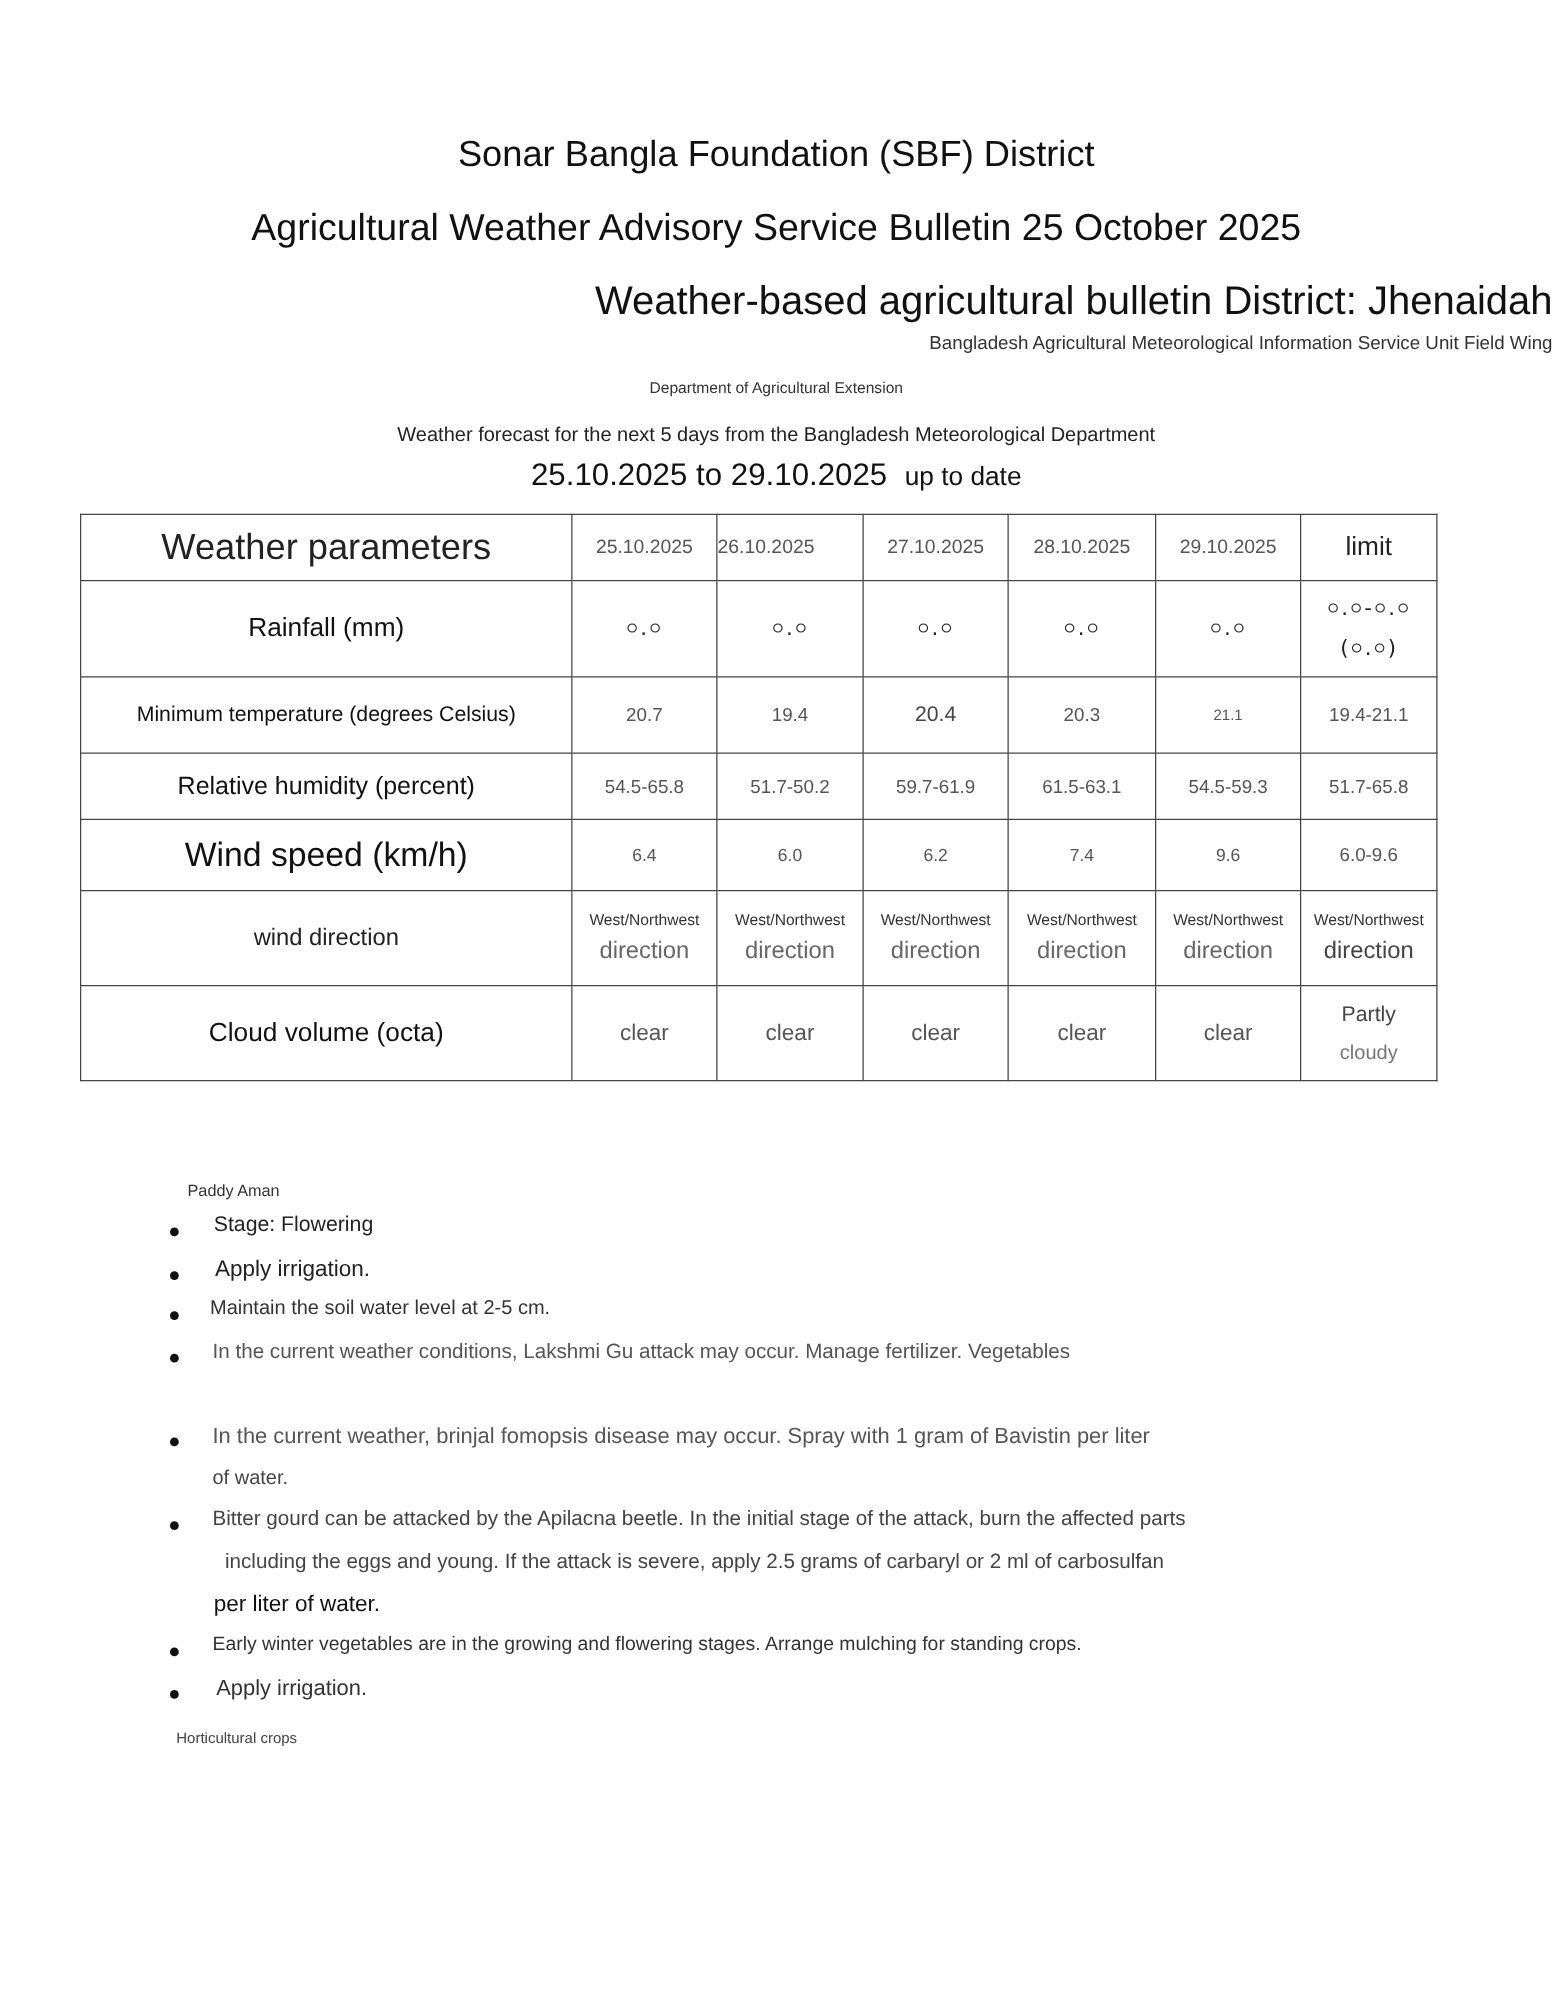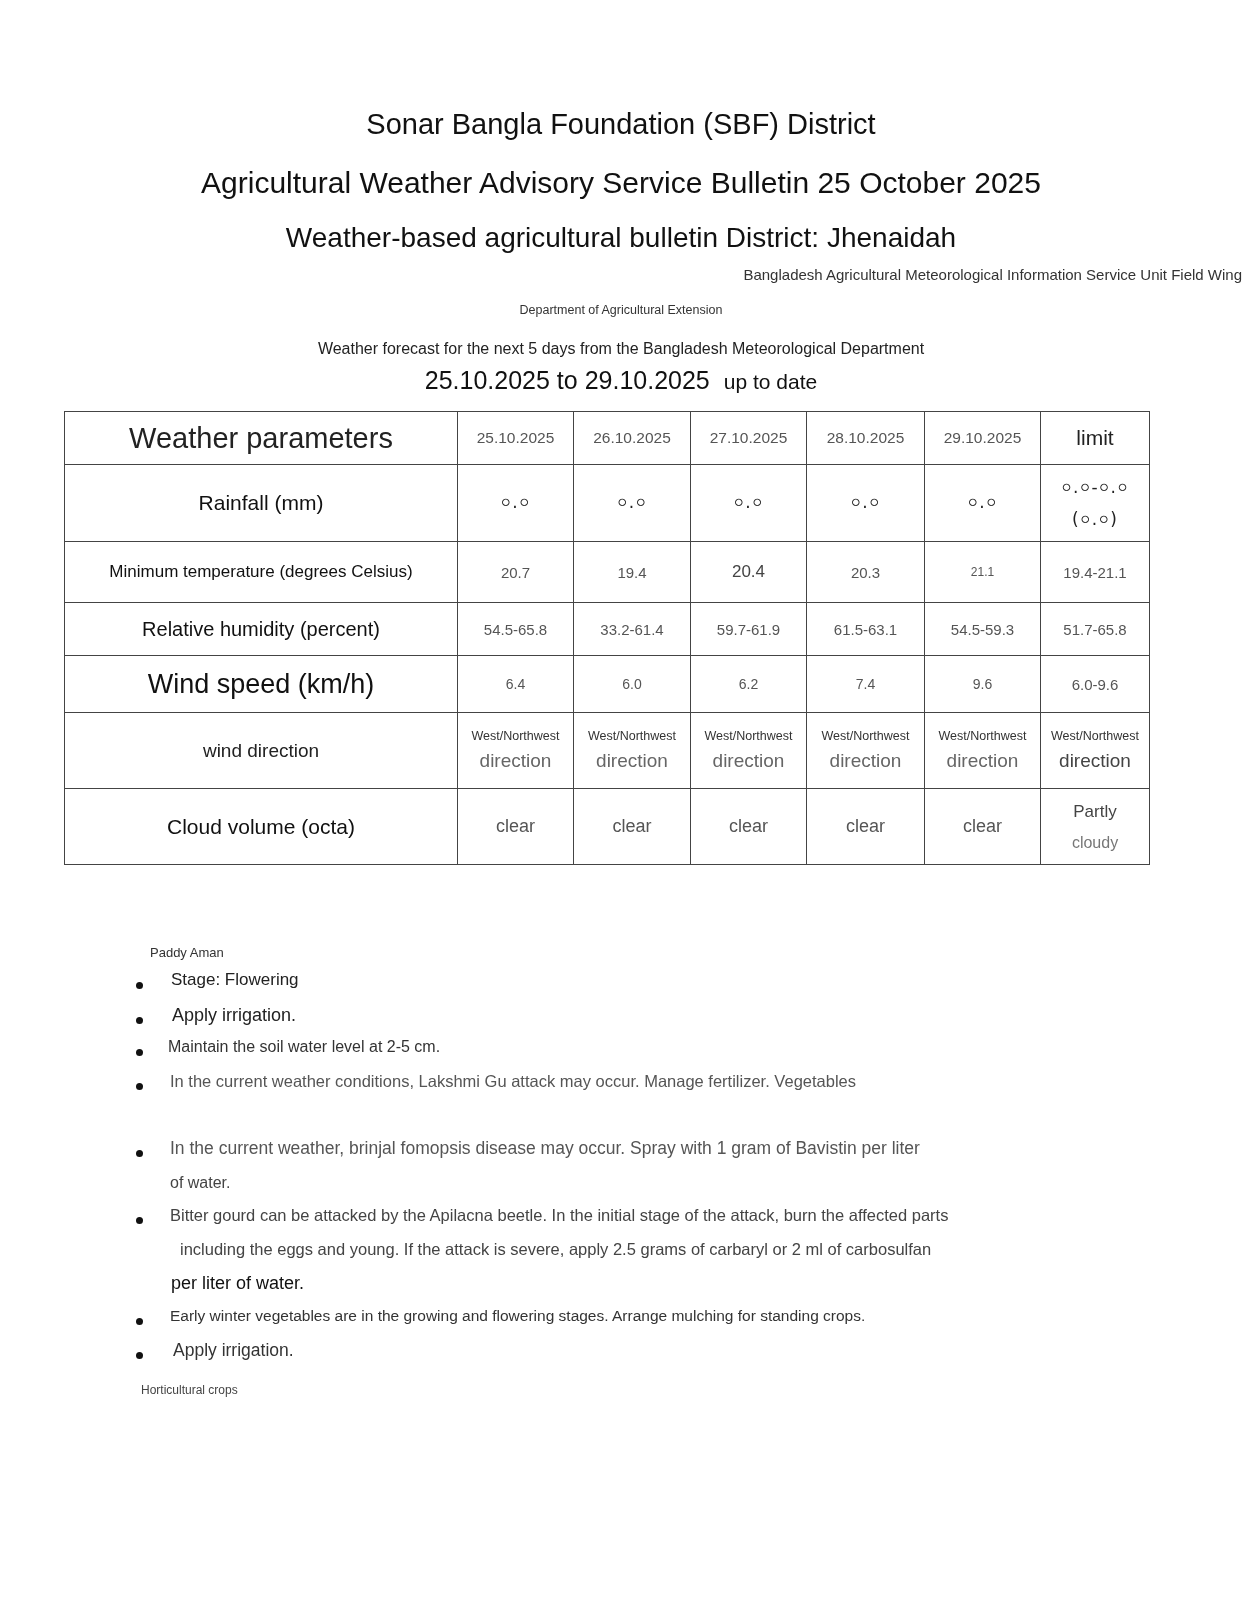--- a/index.html
+++ b/index.html
@@ -1,21 +1,21 @@
 <!DOCTYPE html>
 <html><head>
 <meta charset="utf-8">
 <style>
   html, body { margin:0; padding:0; background:#ffffff; }
   body { width:1242px; height:1608px; position:relative; overflow:hidden; color:#1a1a1a;
          font-family:"Liberation Sans", sans-serif; }
   .c { position:absolute; left:0; width:1242px; text-align:center; white-space:nowrap; }
   #t1 { top:108px; font-size:29px; color:#111; }
   #t2 { top:166px; font-size:30px; color:#111; }
-  #t3 { top:222px; font-size:28px; color:#111; }
+  #t3 { top:222px; font-size:32px; color:#111;text-align:right; }
   #t4 { top:266px; font-size:15px; color:#333;text-align:right; }
   #t5 { top:303px; font-size:12.5px; color:#333; }
   #t6 { top:340px; font-size:16px; color:#222; }
   #t7 { top:366px; font-size:25px; color:#111; }
   #t7 .sub { font-size:21px; margin-left:14px; }
 
   table.wx { position:absolute; left:64px; top:411px; border-collapse:collapse; table-layout:fixed; }
   table.wx td { border:1.5px solid #444; text-align:center; vertical-align:middle; padding:0; color:#555; }
   table.wx td.p { color:#111; }
   .h-param { font-size:29px; color:#222 !important;margin-left:12px; }
@@ -60,21 +60,21 @@
       <col style="width:117px">
       <col style="width:116px">
       <col style="width:118px">
       <col style="width:116px">
       <col style="width:109px">
   </colgroup>
   <tbody>
       <tr style="height:53px">
     <td class="h-param">Weather parameters</td>
     <td class="h-date">25.10.2025</td>
-    <td class="h-date" style="text-align:center">26.10.2025</td>
+    <td class="h-date" style="text-align:left">26.10.2025</td>
     <td class="h-date">27.10.2025</td>
     <td class="h-date">28.10.2025</td>
     <td class="h-date">29.10.2025</td>
     <td class="h-limit">limit</td>
   </tr>
   <tr style="height:77px">
     <td class="p" style="font-size:21px">Rainfall (mm)</td>
     <td class="rain">০.০</td>
     <td class="rain">০.০</td>
     <td class="rain">০.০</td>
@@ -90,21 +90,21 @@
     <td class="mid">20.7</td>
     <td class="mid">19.4</td>
     <td class="big" style="color:#444">20.4</td>
     <td class="mid">20.3</td>
     <td style="font-size:12px">21.1</td>
     <td class="mid">19.4-21.1</td>
   </tr>
   <tr style="height:53px">
     <td class="p" style="font-size:20px">Relative humidity (percent)</td>
     <td class="mid">54.5-65.8</td>
-    <td class="mid">33.2-61.4</td>
+    <td class="mid">51.7-50.2</td>
     <td class="mid">59.7-61.9</td>
     <td class="mid">61.5-63.1</td>
     <td class="mid">54.5-59.3</td>
     <td class="mid">51.7-65.8</td>
   </tr>
   <tr style="height:57px">
     <td class="p" style="font-size:27px">Wind speed (km/h)</td>
     <td class="small">6.4</td>
     <td class="small">6.0</td>
     <td class="small">6.2</td>

